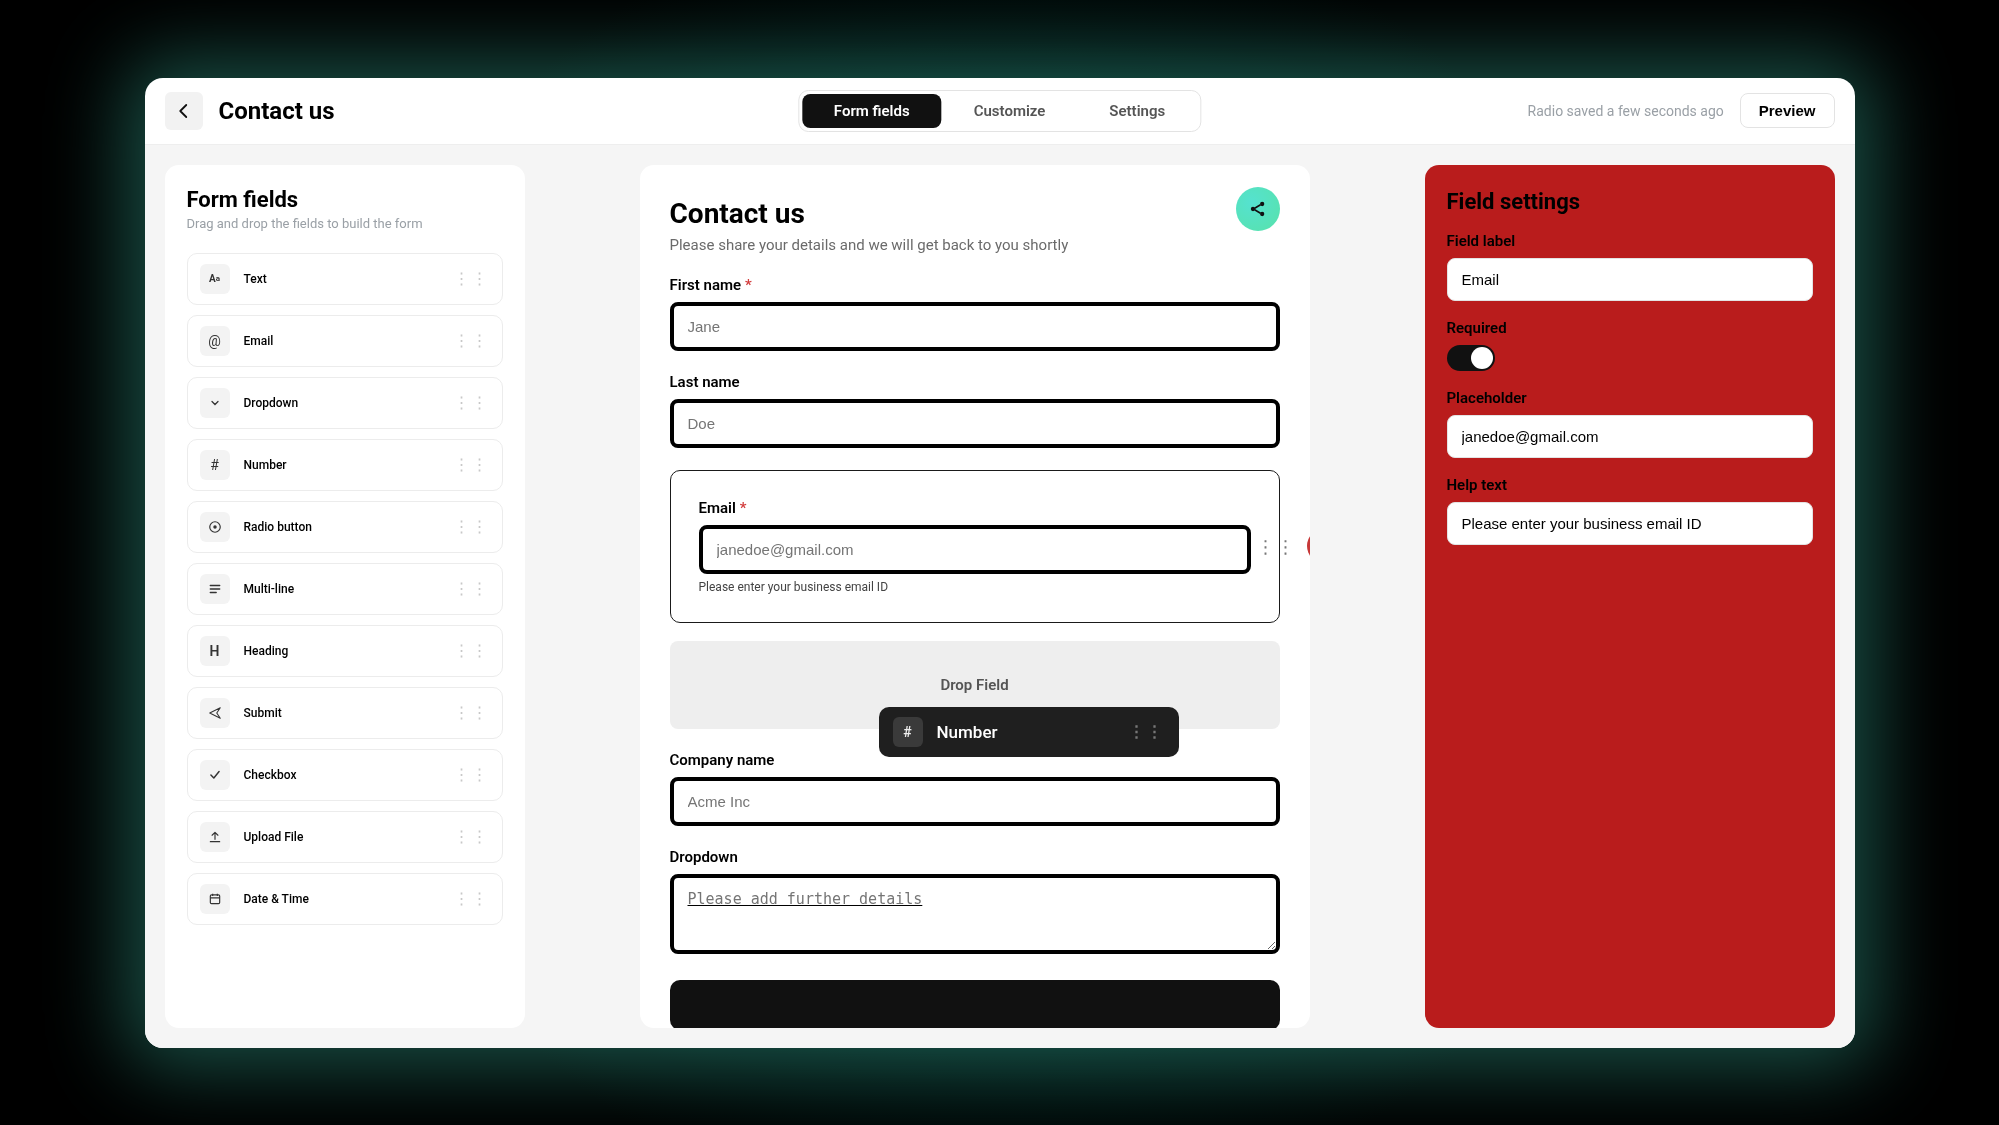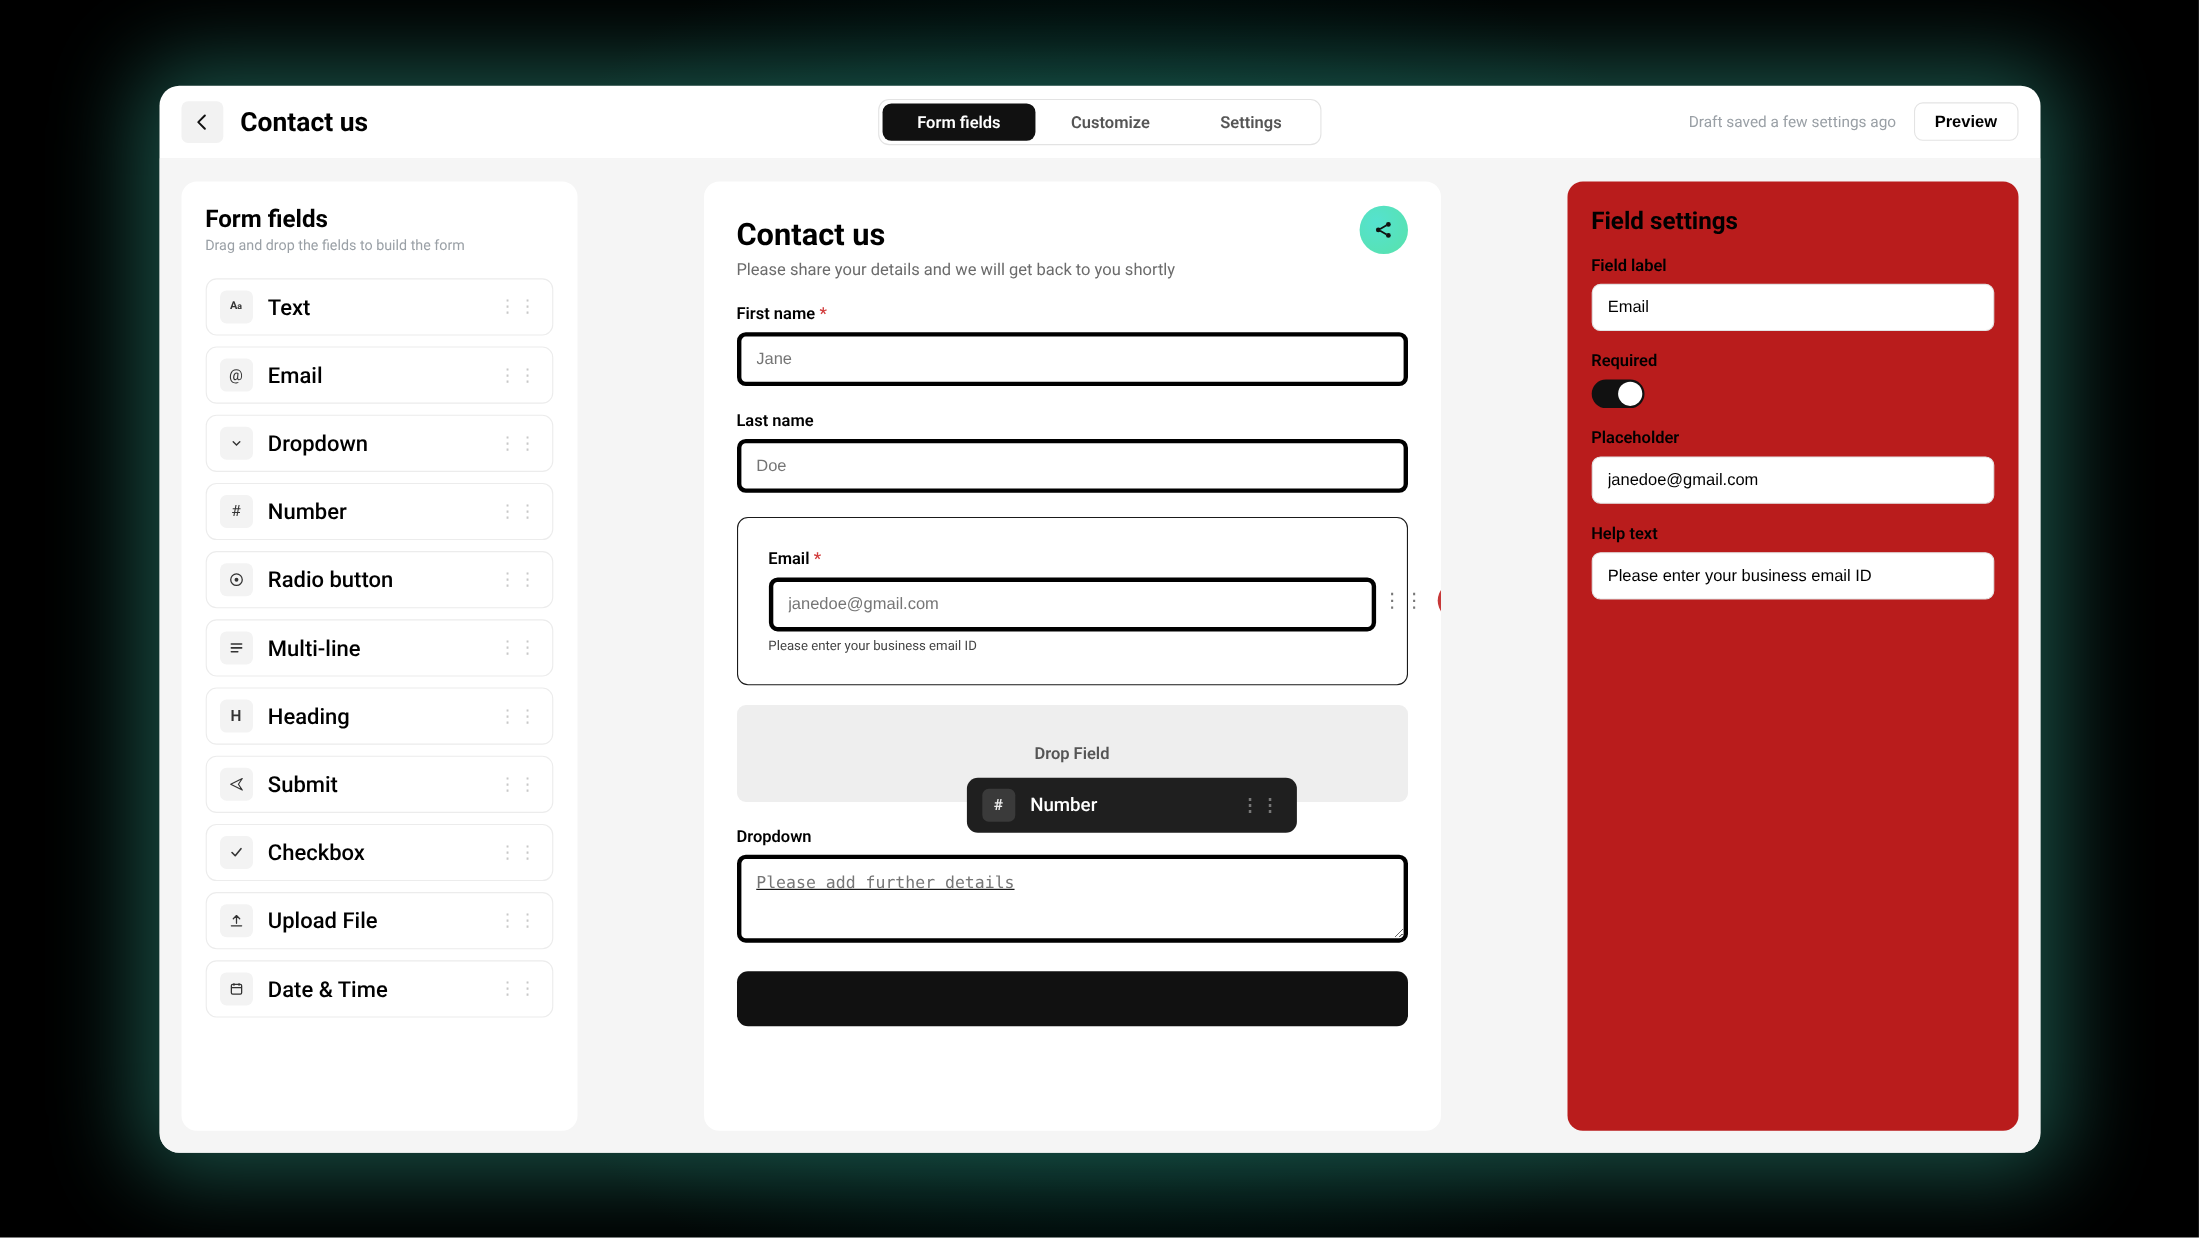--- a/index.html
+++ b/index.html
@@ -98,21 +98,21 @@
     cursor:grab;
   }
   .chip-icon {
     width:30px; height:30px;
     background:#f3f3f3;
     border-radius:6px;
     display:flex; align-items:center; justify-content:center;
     font-size:14px;
     color:#333;
   }
-  .chip-label { font-size:20px; font-weight:500; }
+  .chip-label { font-size:12px; font-weight:500; }
   .drag-handle {
     margin-left:auto;
     color:#c8c8c8;
     font-size:16px;
     letter-spacing:2px;
     line-height:6px;
   }
   .drag-handle::before { content:"⋮⋮"; }
   
   .canvas {
@@ -248,21 +248,21 @@
     </div>
     <div class="page-title">Contact us</div>
 
     <div class="segmented">
       <div class="segmented-item active">Form fields</div>
       <div class="segmented-item">Customize</div>
       <div class="segmented-item">Settings</div>
     </div>
 
     <div class="topbar-right">
-      <span class="draft-text">Draft saved a few settings ago</span>
+      <span class="draft-text">Radio saved a few seconds ago</span>
       <button class="preview-btn">Preview</button>
     </div>
   </div>
 
   <div class="body">
 
     <div class="sidebar">
       <h2>Form fields</h2>
       <div class="subtitle">Drag and drop the fields to build the form</div>
 
@@ -390,20 +390,24 @@
 
         <div class="drop-zone">
           <span>Drop Field</span>
           <div class="dragging-chip">
             <div class="chip-icon">#</div>
             <div class="chip-label">Number</div>
             <div class="drag-handle"></div>
           </div>
         </div>
 
+        <div class="form-group">
+          <div class="fg-label"><span>Company name</span></div>
+          <input class="fg-input" placeholder="Acme Inc" style="">
+        </div>
 
         <div class="form-group">
           <div class="fg-label"><span>Dropdown</span></div>
           <textarea class="fg-input" placeholder="Please add further details" style=""></textarea>
         </div>
 
         <div class="submit-bar"></div>
       </div>
     </div>
 

